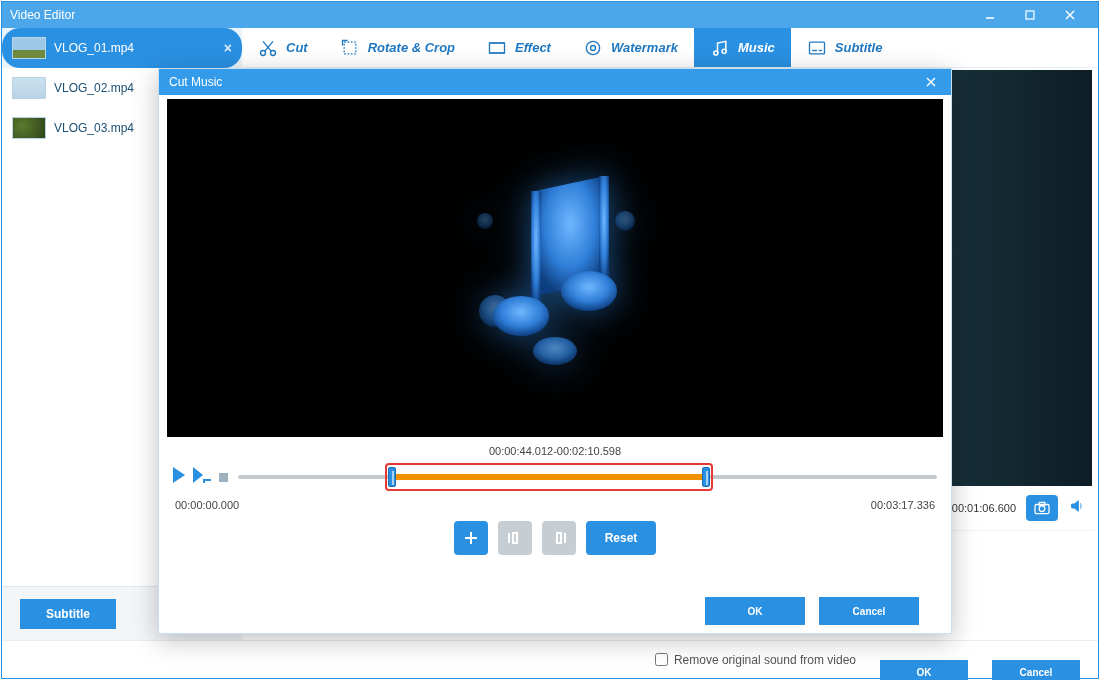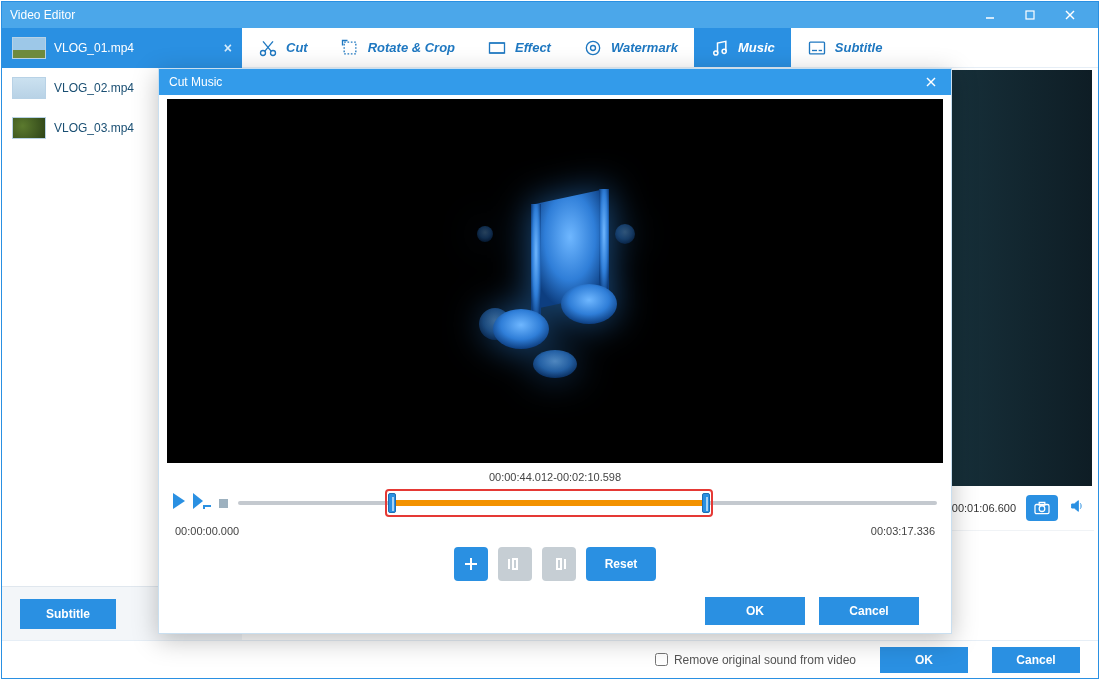--- a/index.html
+++ b/index.html
@@ -26,21 +26,21 @@
   .workspace { flex: 1; display: flex; min-height: 0; }
 
   .sidebar {
     width: 240px; background: #e8f4fd; border-right: 0; position: relative;
     display: flex; flex-direction: column;
   }
   .file-tab {
     height: 40px; display: flex; align-items: center; gap: 8px;
     padding: 0 10px; font-size: 12px; color: #1a4f73; cursor: pointer;
   }
-  .file-tab.active { background: #2a90e2; color: #fff; }
+  .file-tab.active { background: #2a90e2; color: #fff; border-radius: 18px; }
   .file-tab .close { margin-left: auto; font-size: 14px; font-weight: bold; color: #d8ecfb; }
   .file-tab.inactive { background: #fff; }
   .file-tab .thumb {
     width: 34px; height: 22px; background: linear-gradient(#9dc8e8 60%, #6e8a3e 60%);
     border: 1px solid #b8d2e6;
   }
   .file-tab .thumb.t2 { background: linear-gradient(#cbe1f0, #b8d2e6); }
   .file-tab .thumb.t3 { background: radial-gradient(circle at 30% 40%, #5b7a2e, #2e4418); }
   .sidebar-fill { flex: 1; background: #fff; }
 
@@ -90,21 +90,21 @@
   
   .footer {
     height: 38px; background: #fff; border-top: 1px solid #e6eef6;
     display: flex; align-items: center; justify-content: flex-end;
     padding: 0 18px; gap: 24px;
   }
   .footer label { display:flex; align-items:center; gap:6px; font-size:12px; color:#555;}
   .footer input[type=checkbox]{ width:13px; height:13px; }
   .btn {
     min-width: 88px; height: 26px; border: none; color: #fff;
-    background: #2a90e2; font-size: 12px; font-weight: bold; cursor: pointer;
+    background: #2a90e2; font-size: 10px; font-weight: bold; cursor: pointer; margin-top: 26px;
   }
 
   
   .modal {
     position: absolute; left: 156px; top: 66px; width: 794px; height: 566px;
     background: #fff; border: 1px solid #c9dff0;
     box-shadow: 0 6px 24px rgba(0,0,0,0.25);
     display: flex; flex-direction: column;
   }
   .modal-title {

